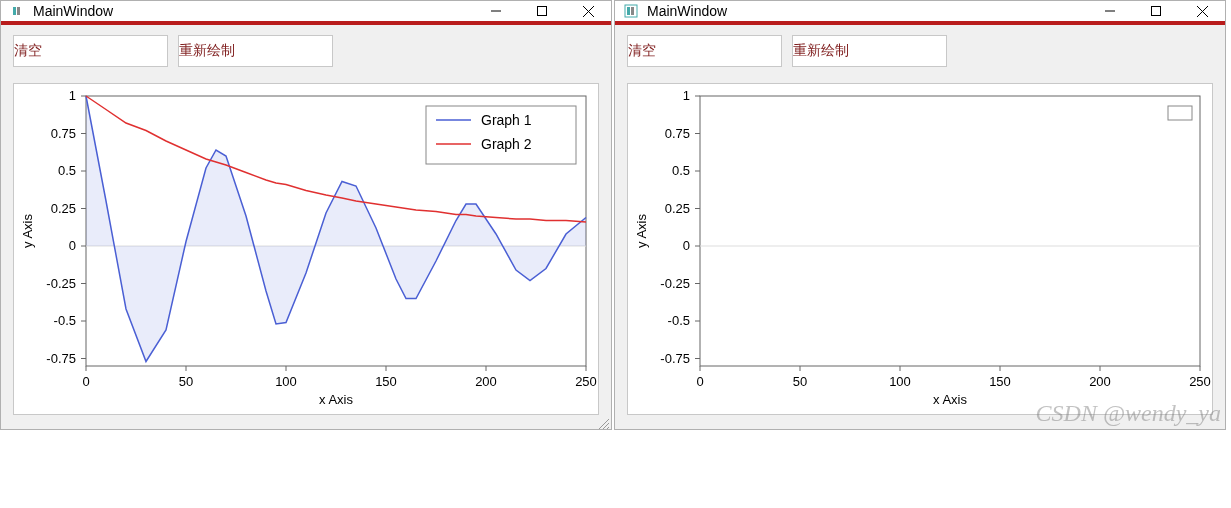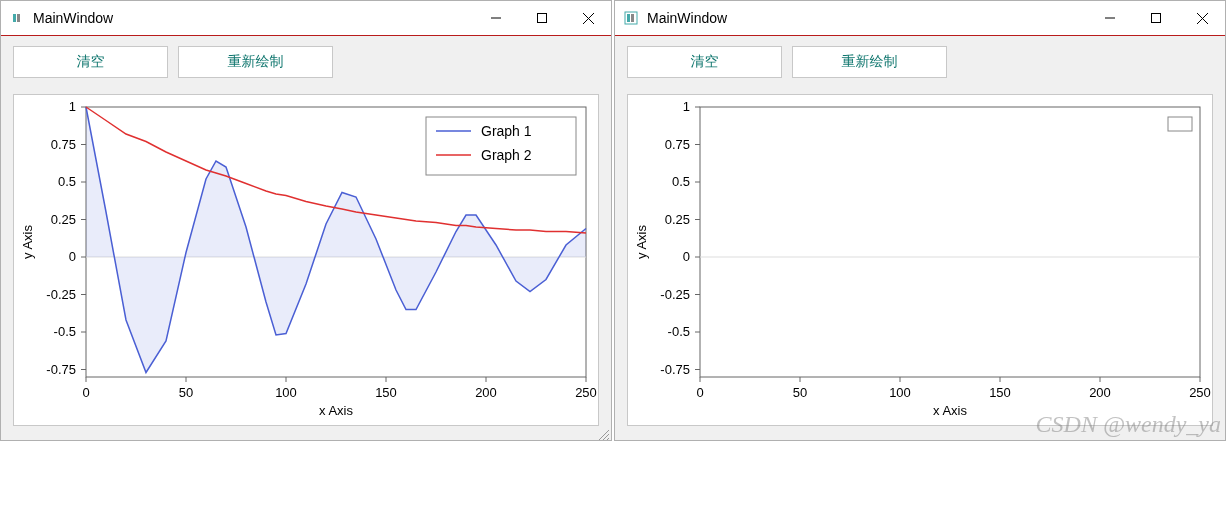--- a/index.html
+++ b/index.html
@@ -12,26 +12,26 @@
     }
     .window {
       border: 1px solid #b0b0b0;
       background: #f0f0f0;
       width: 612px;
       display: flex;
       flex-direction: column;
       position: relative;
     }
     .titlebar {
-      height: 35px;
+      height: 24px;
       background: #ffffff;
       display: flex;
       align-items: center;
       padding: 0 0 0 8px;
-      border-bottom: 1px solid #b91c1c;
+      border-bottom: 4px solid #b91c1c;
     }
     .app-icon {
       width: 16px; height: 16px;
       margin-right: 8px;
       display:flex;align-items:center;justify-content:center;
     }
     .title-text { font-size: 14px; color: #000; flex: 1; }
     .win-controls { display: flex; height: 100%; }
     .win-btn {
       width: 46px; height: 100%;
@@ -41,23 +41,23 @@
     .toolbar {
       padding: 10px 12px;
       display: flex;
       gap: 10px;
     }
     .btn {
       background: #ffffff;
       border: 1px solid #c8c8c8;
       padding: 6px 0;
       width: 155px;
-      text-align: center;
+      text-align: left;
       font-size: 14px;
-      color: #0f766e;
+      color: #7f1d1d;
     }
     .plot-frame {
       margin: 6px 12px 14px 12px;
       background: #ffffff;
       border: 1px solid #c8c8c8;
       flex: 1;
       position: relative;
     }
     .plot-svg { display:block; }
     .axis-label { font-size: 13px; fill: #000; }

